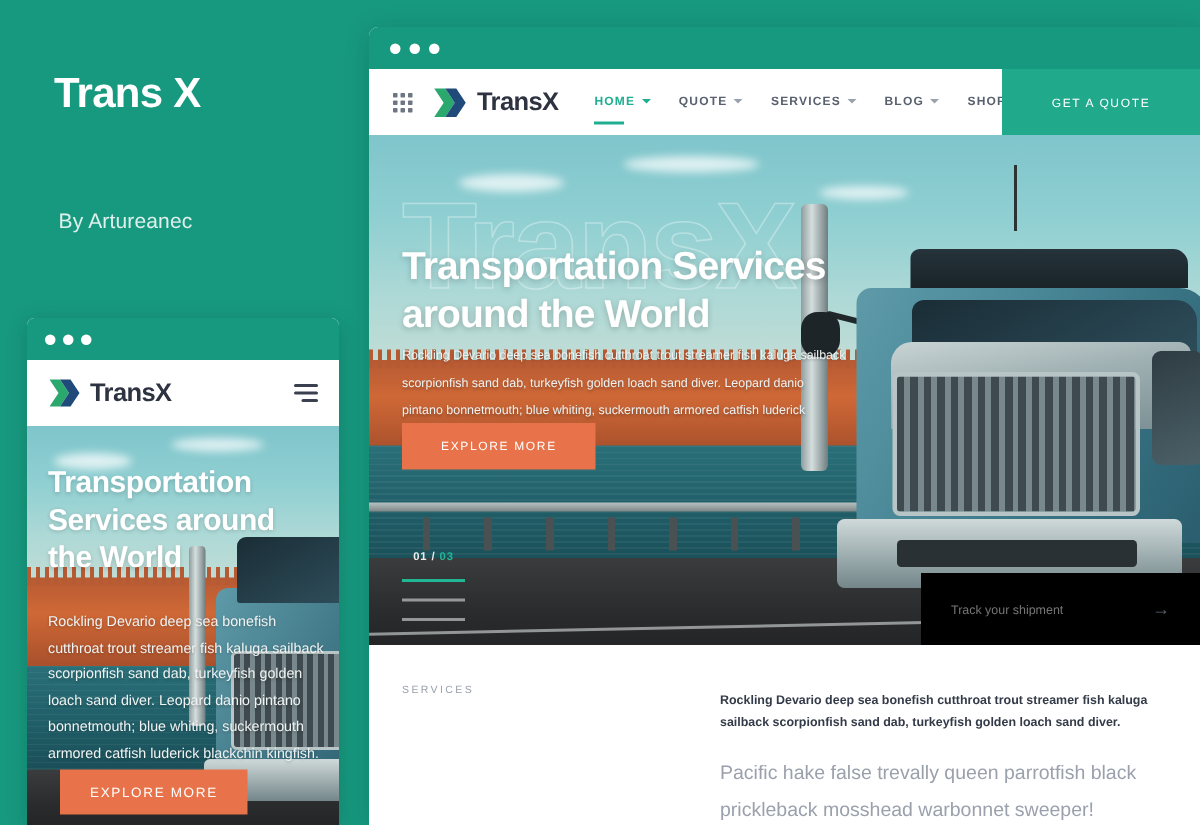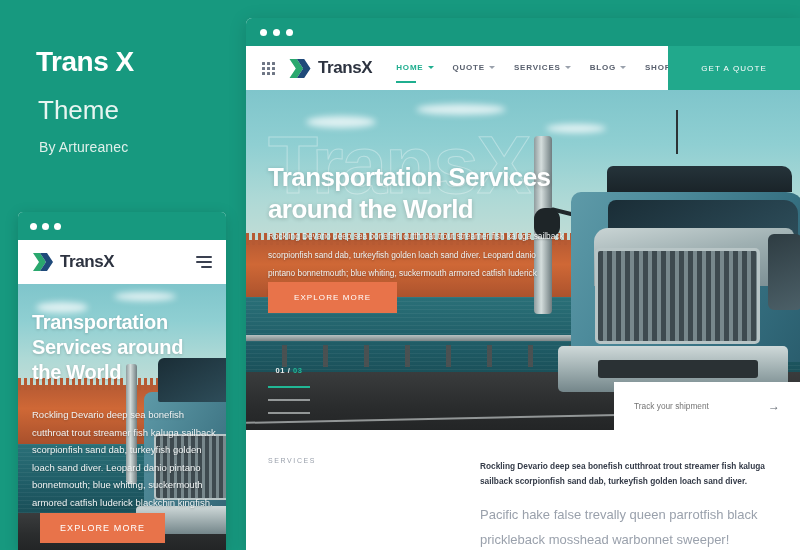--- a/index.html
+++ b/index.html
@@ -267,23 +267,24 @@
     display:flex; align-items:center; gap:11px;flex-direction:column;
   }
   #slider-counter{ font-size:7.5px; font-weight:bold; letter-spacing:0.6px; color:#e9eded; }
   #slider-counter span{ color:#21b795; }
   .bar{ width:42px; height:2px; background:rgba(235,240,240,0.55); cursor:pointer; }
   .bar.active{ background:#21b795; }
 
   
   #track-box{
     position:absolute; right:0; bottom:0; z-index:6;
-    width:186px; height:48px; background:#ffffff;
+    width:186px; height:48px; background:#000000;
     display:flex; align-items:center; justify-content:space-between;
     padding:0 20px;
+    text-decoration:underline;
   }
   #track-input{
     border:none; background:transparent; outline:none;
     font-family:"Liberation Sans", sans-serif;
     font-size:8.3px; color:#8b9199; width:120px;
   }
   #track-arrow{ font-size:12px; color:#5d646d; cursor:pointer; line-height:1; }
 
   
   #services-section{
@@ -306,21 +307,20 @@
   }
   #services-body{
     font-size:13px; color:#9aa1ac; line-height:1.95;
   }
 </style>
 </head>
 <body>
 
 <div id="left-panel">
   <div id="promo-title">Trans X</div>
-  <div id="promo-subtitle">Theme</div>
   <div id="promo-byline">By Artureanec</div>
 </div>
 
 <div id="mobile-mockup">
   <div id="mobile-titlebar">
     <span class="dot"></span>
     <span class="dot"></span>
     <span class="dot"></span>
   </div>
   <div id="mobile-navbar">

